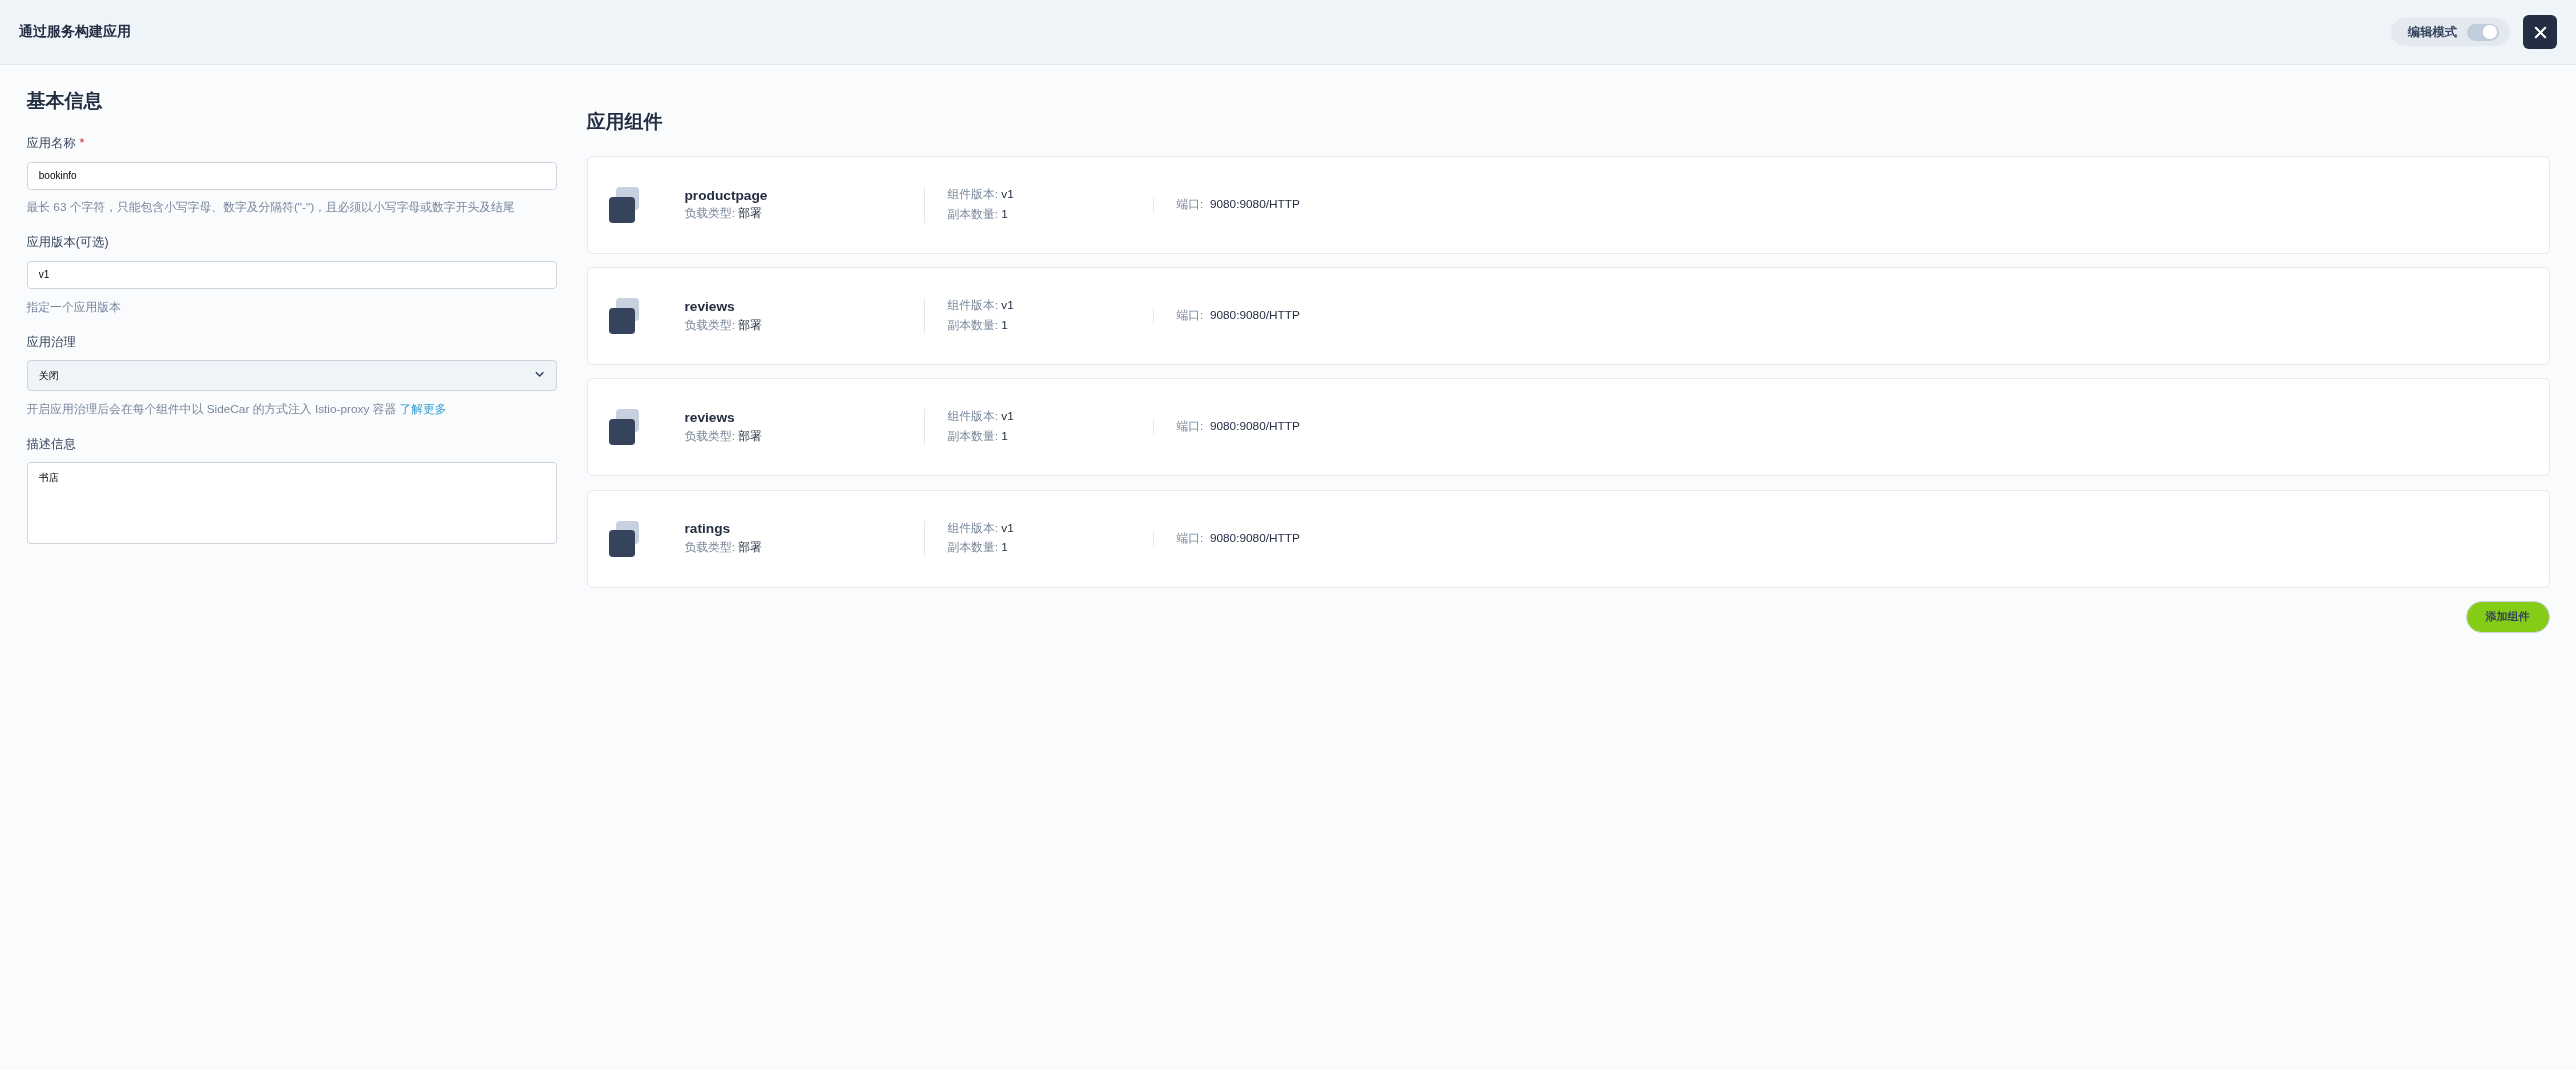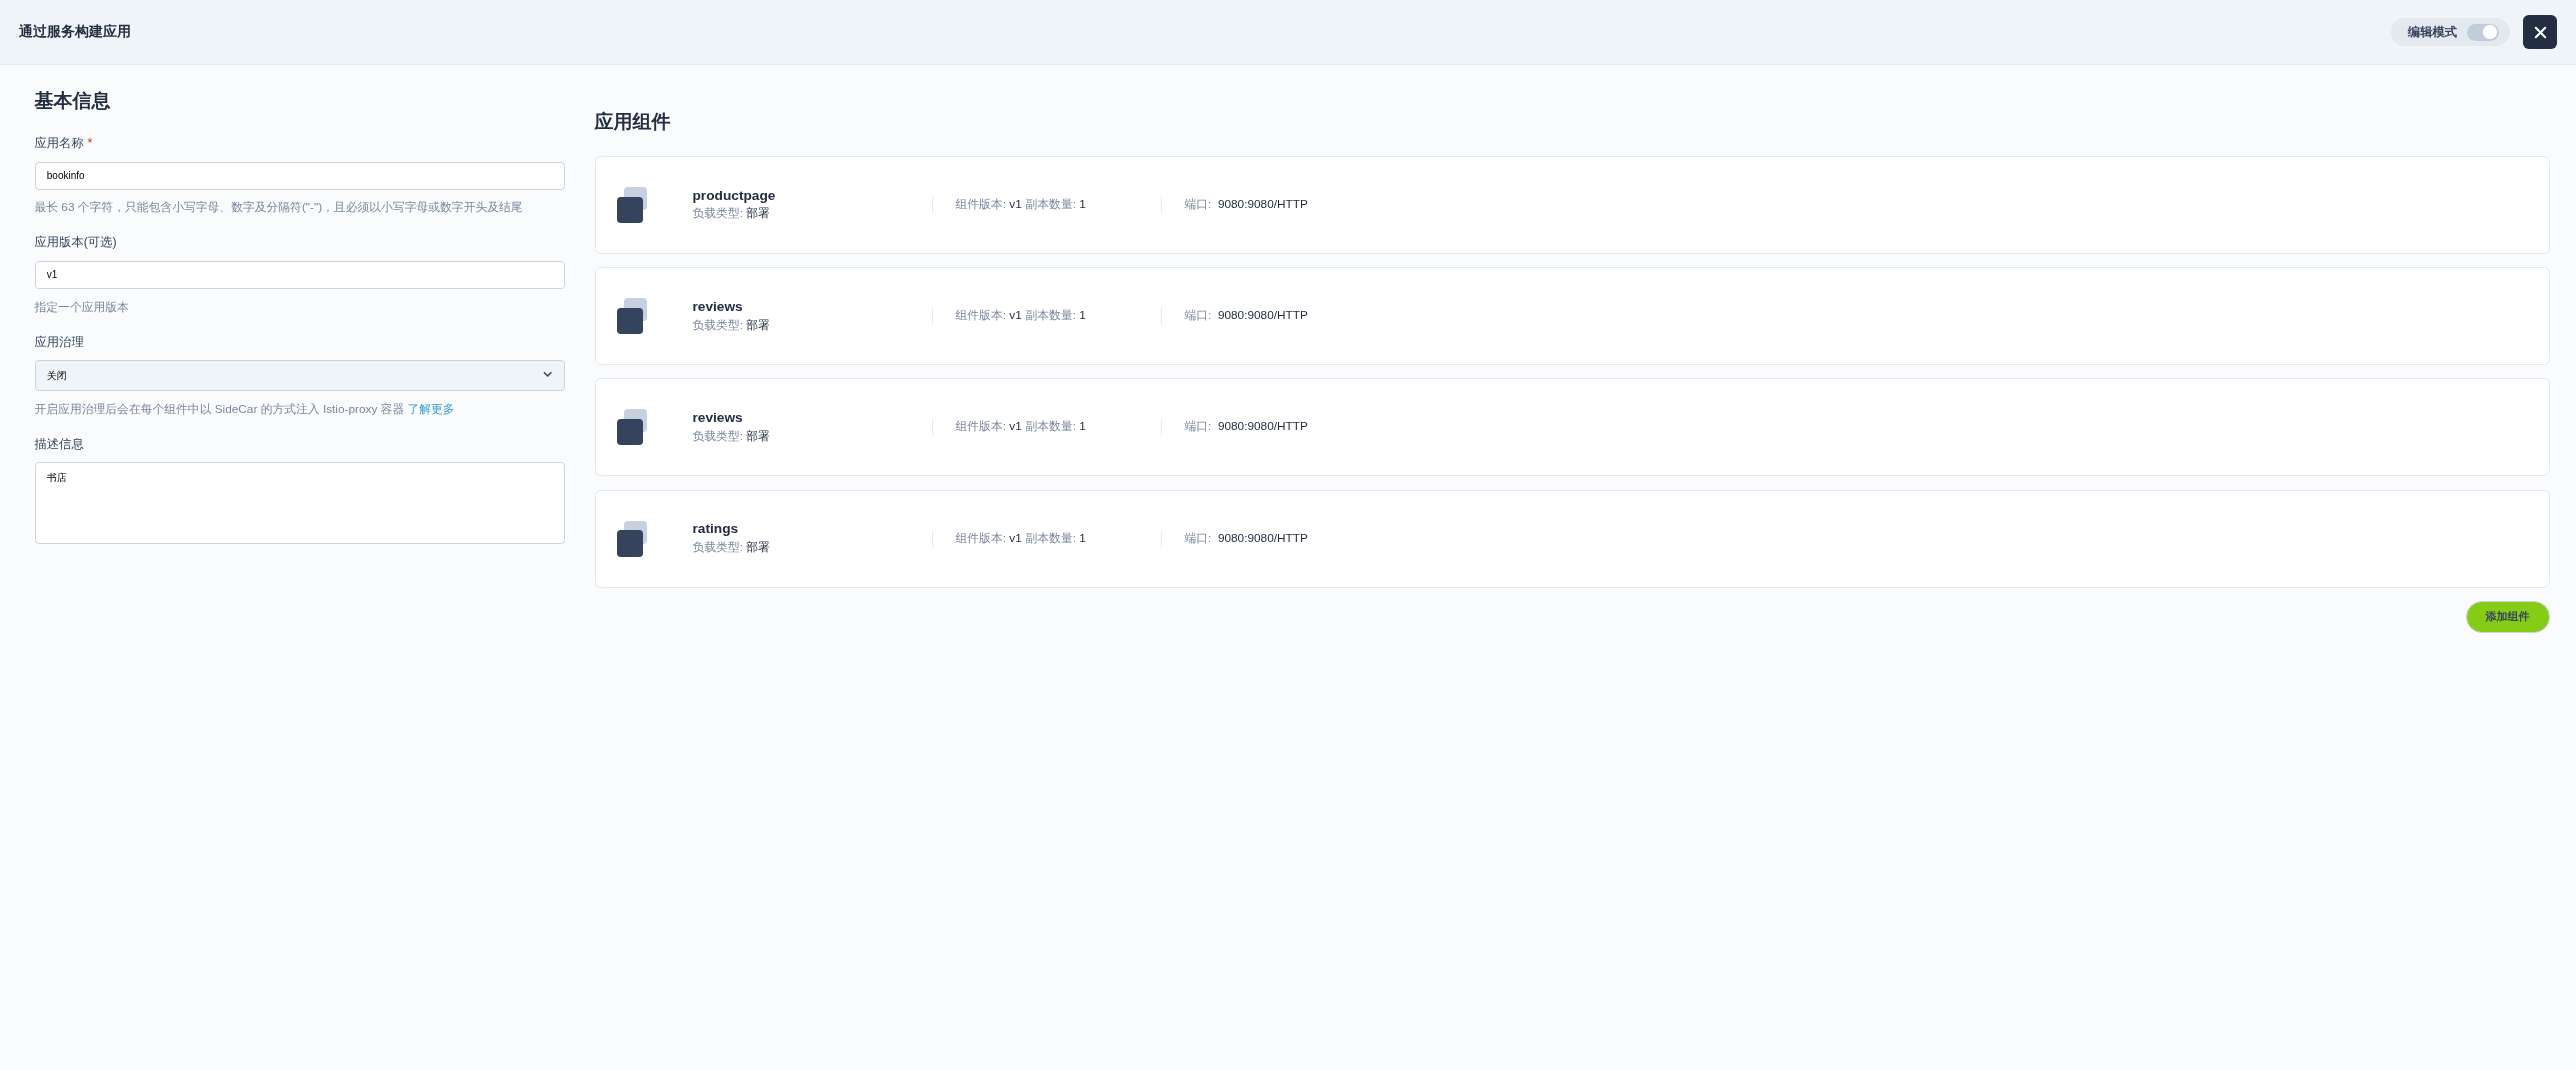--- a/index.html
+++ b/index.html
@@ -70,21 +70,20 @@
 
   .main {
     display: flex;
     gap: 30px;
     padding: 23px 26.5px 38px 26.5px;
     align-items: flex-start;
   }
   .left-panel {
     width: 530px;
     flex: none;
-    margin-left: 8px;
   }
   .right-panel {
     flex: 1;
     min-width: 0;
     padding-top: 21px;
   }
   .section-title {
     font-size: 19px;
     font-weight: 600;
     color: #242e42;
@@ -184,21 +183,21 @@
     font-size: 11.8px;
     color: #79879c;
   }
   .comp-col {
     flex: 0 0 189px;
     border-left: 0.9px solid #e3e9ef;
     padding-left: 23px;
     font-size: 11.8px;
     color: #79879c;
     display: flex;
-    flex-direction: row;
+    flex-direction: column;
     gap: 3.8px;
     min-width: 0;
   }
   .comp-col-last {
     flex: 1;
     border-left: 0.9px solid #e3e9ef;
     padding-left: 23px;
     font-size: 11.8px;
     color: #79879c;
     min-width: 0;

